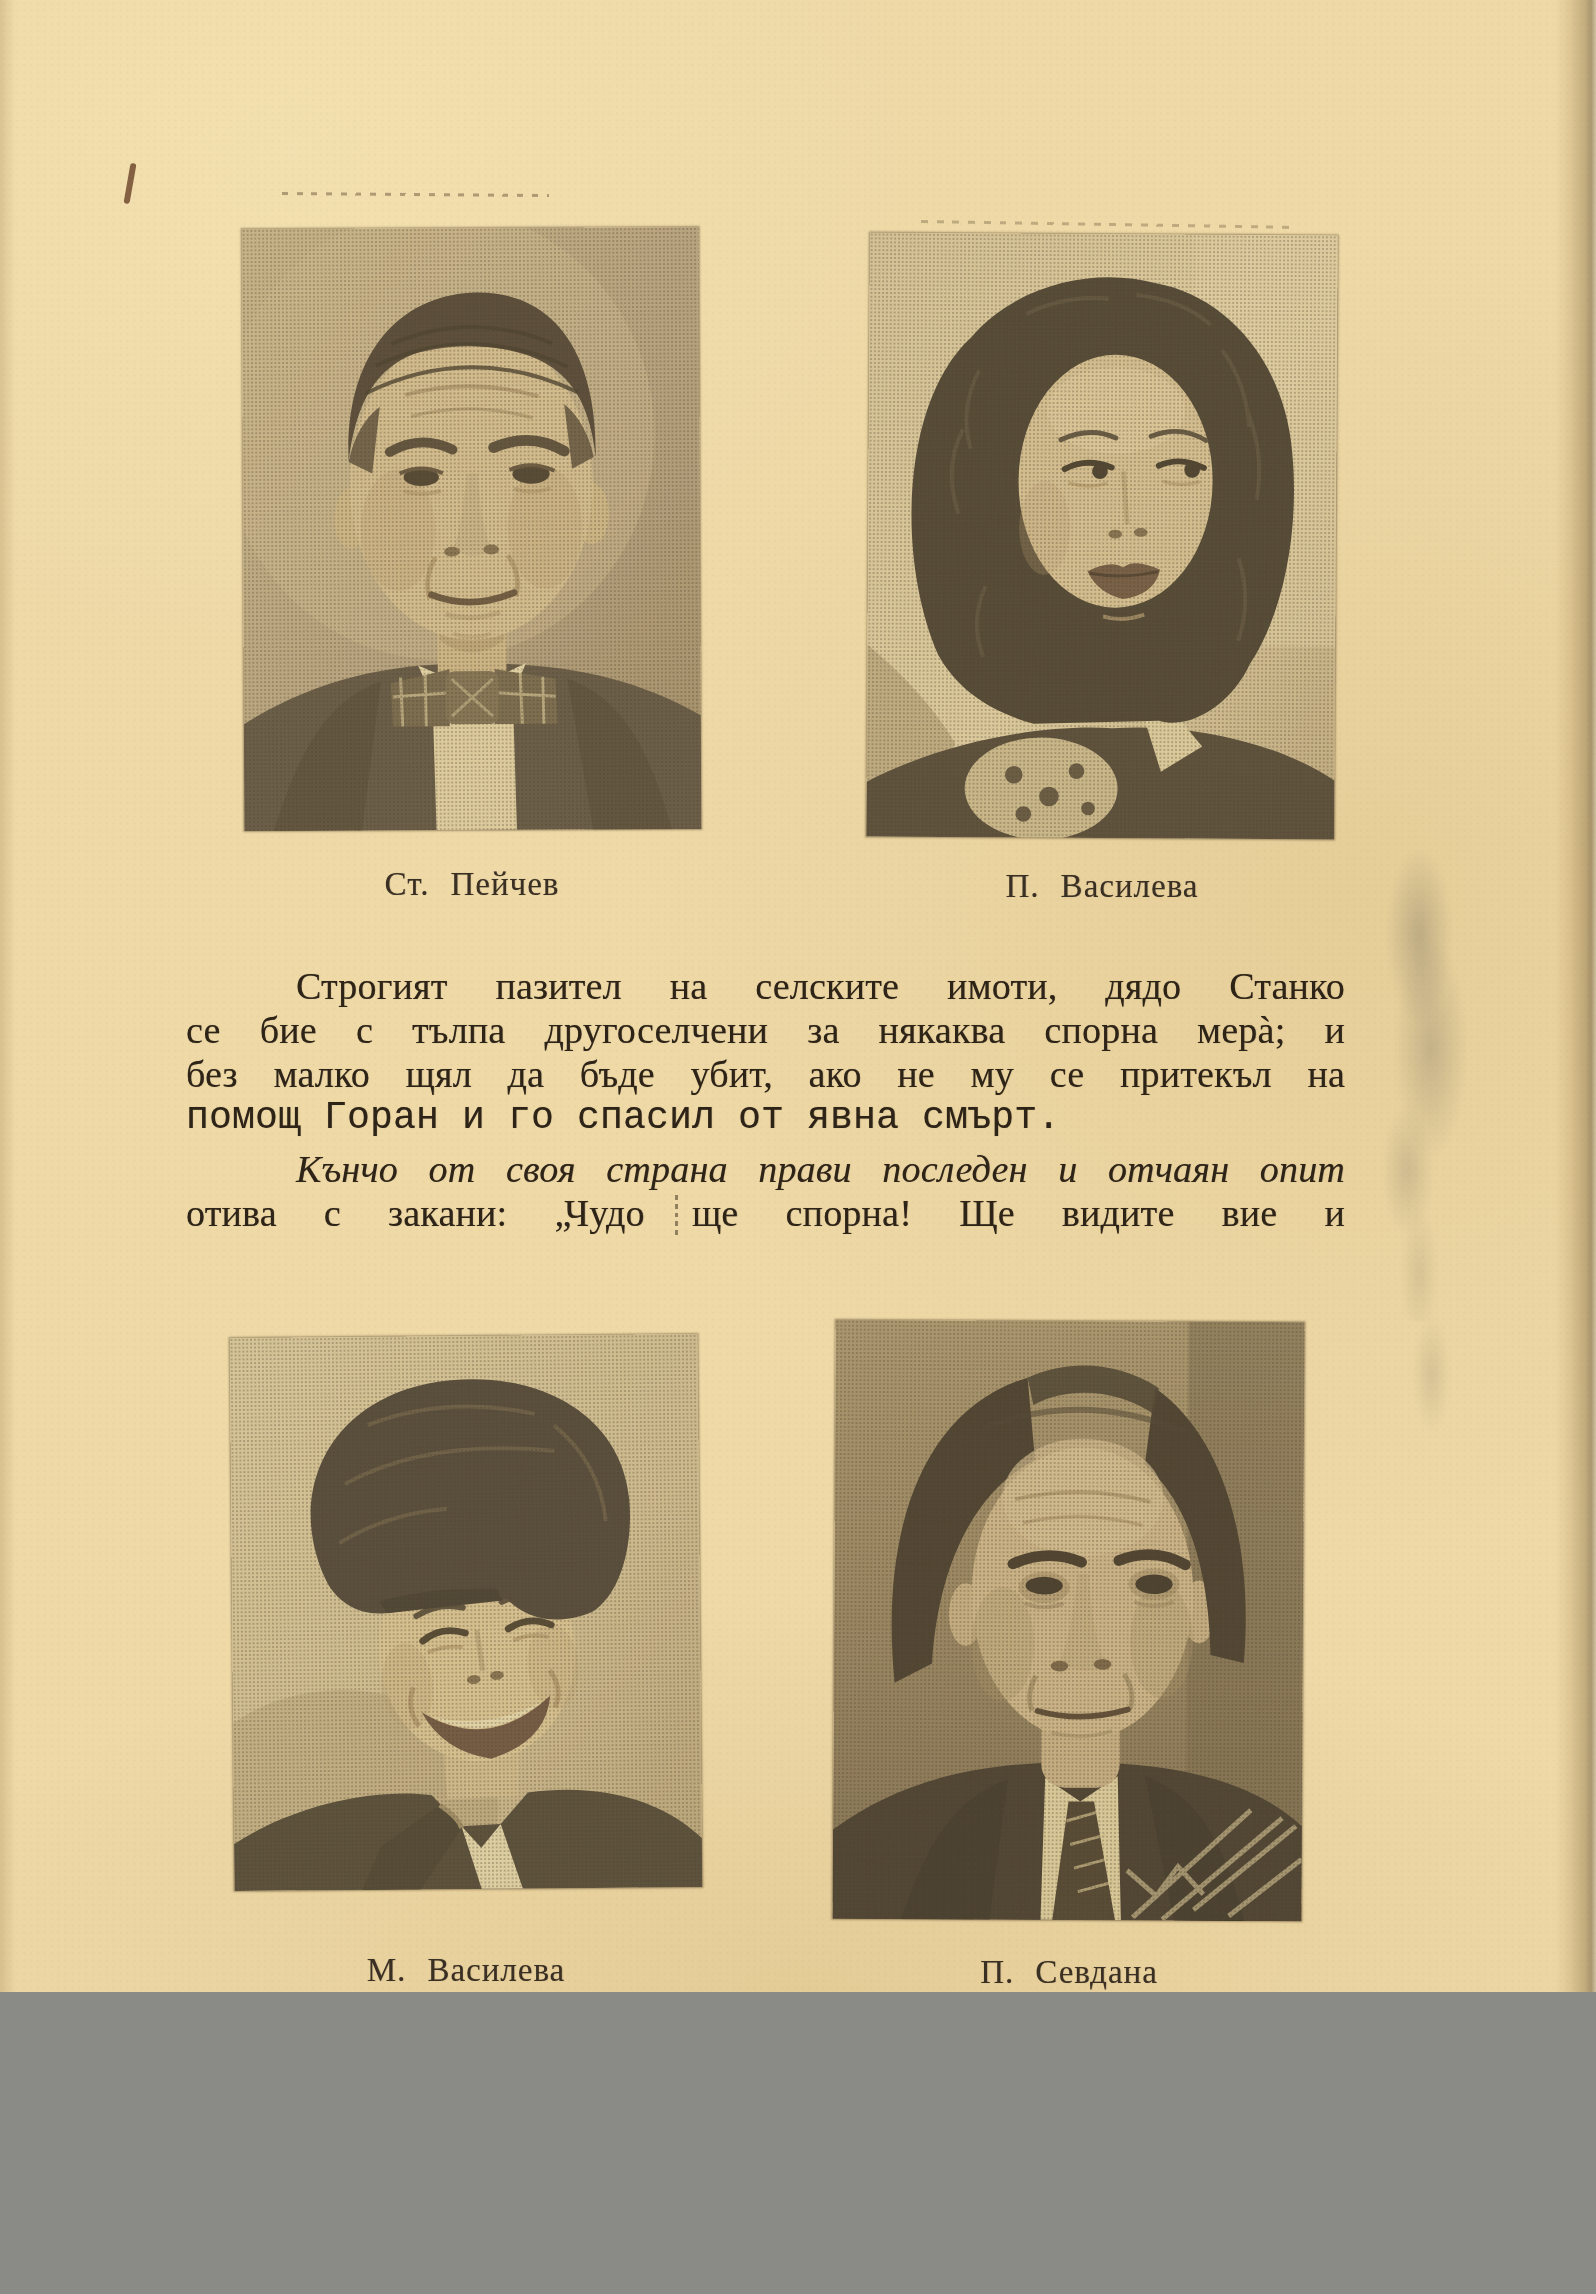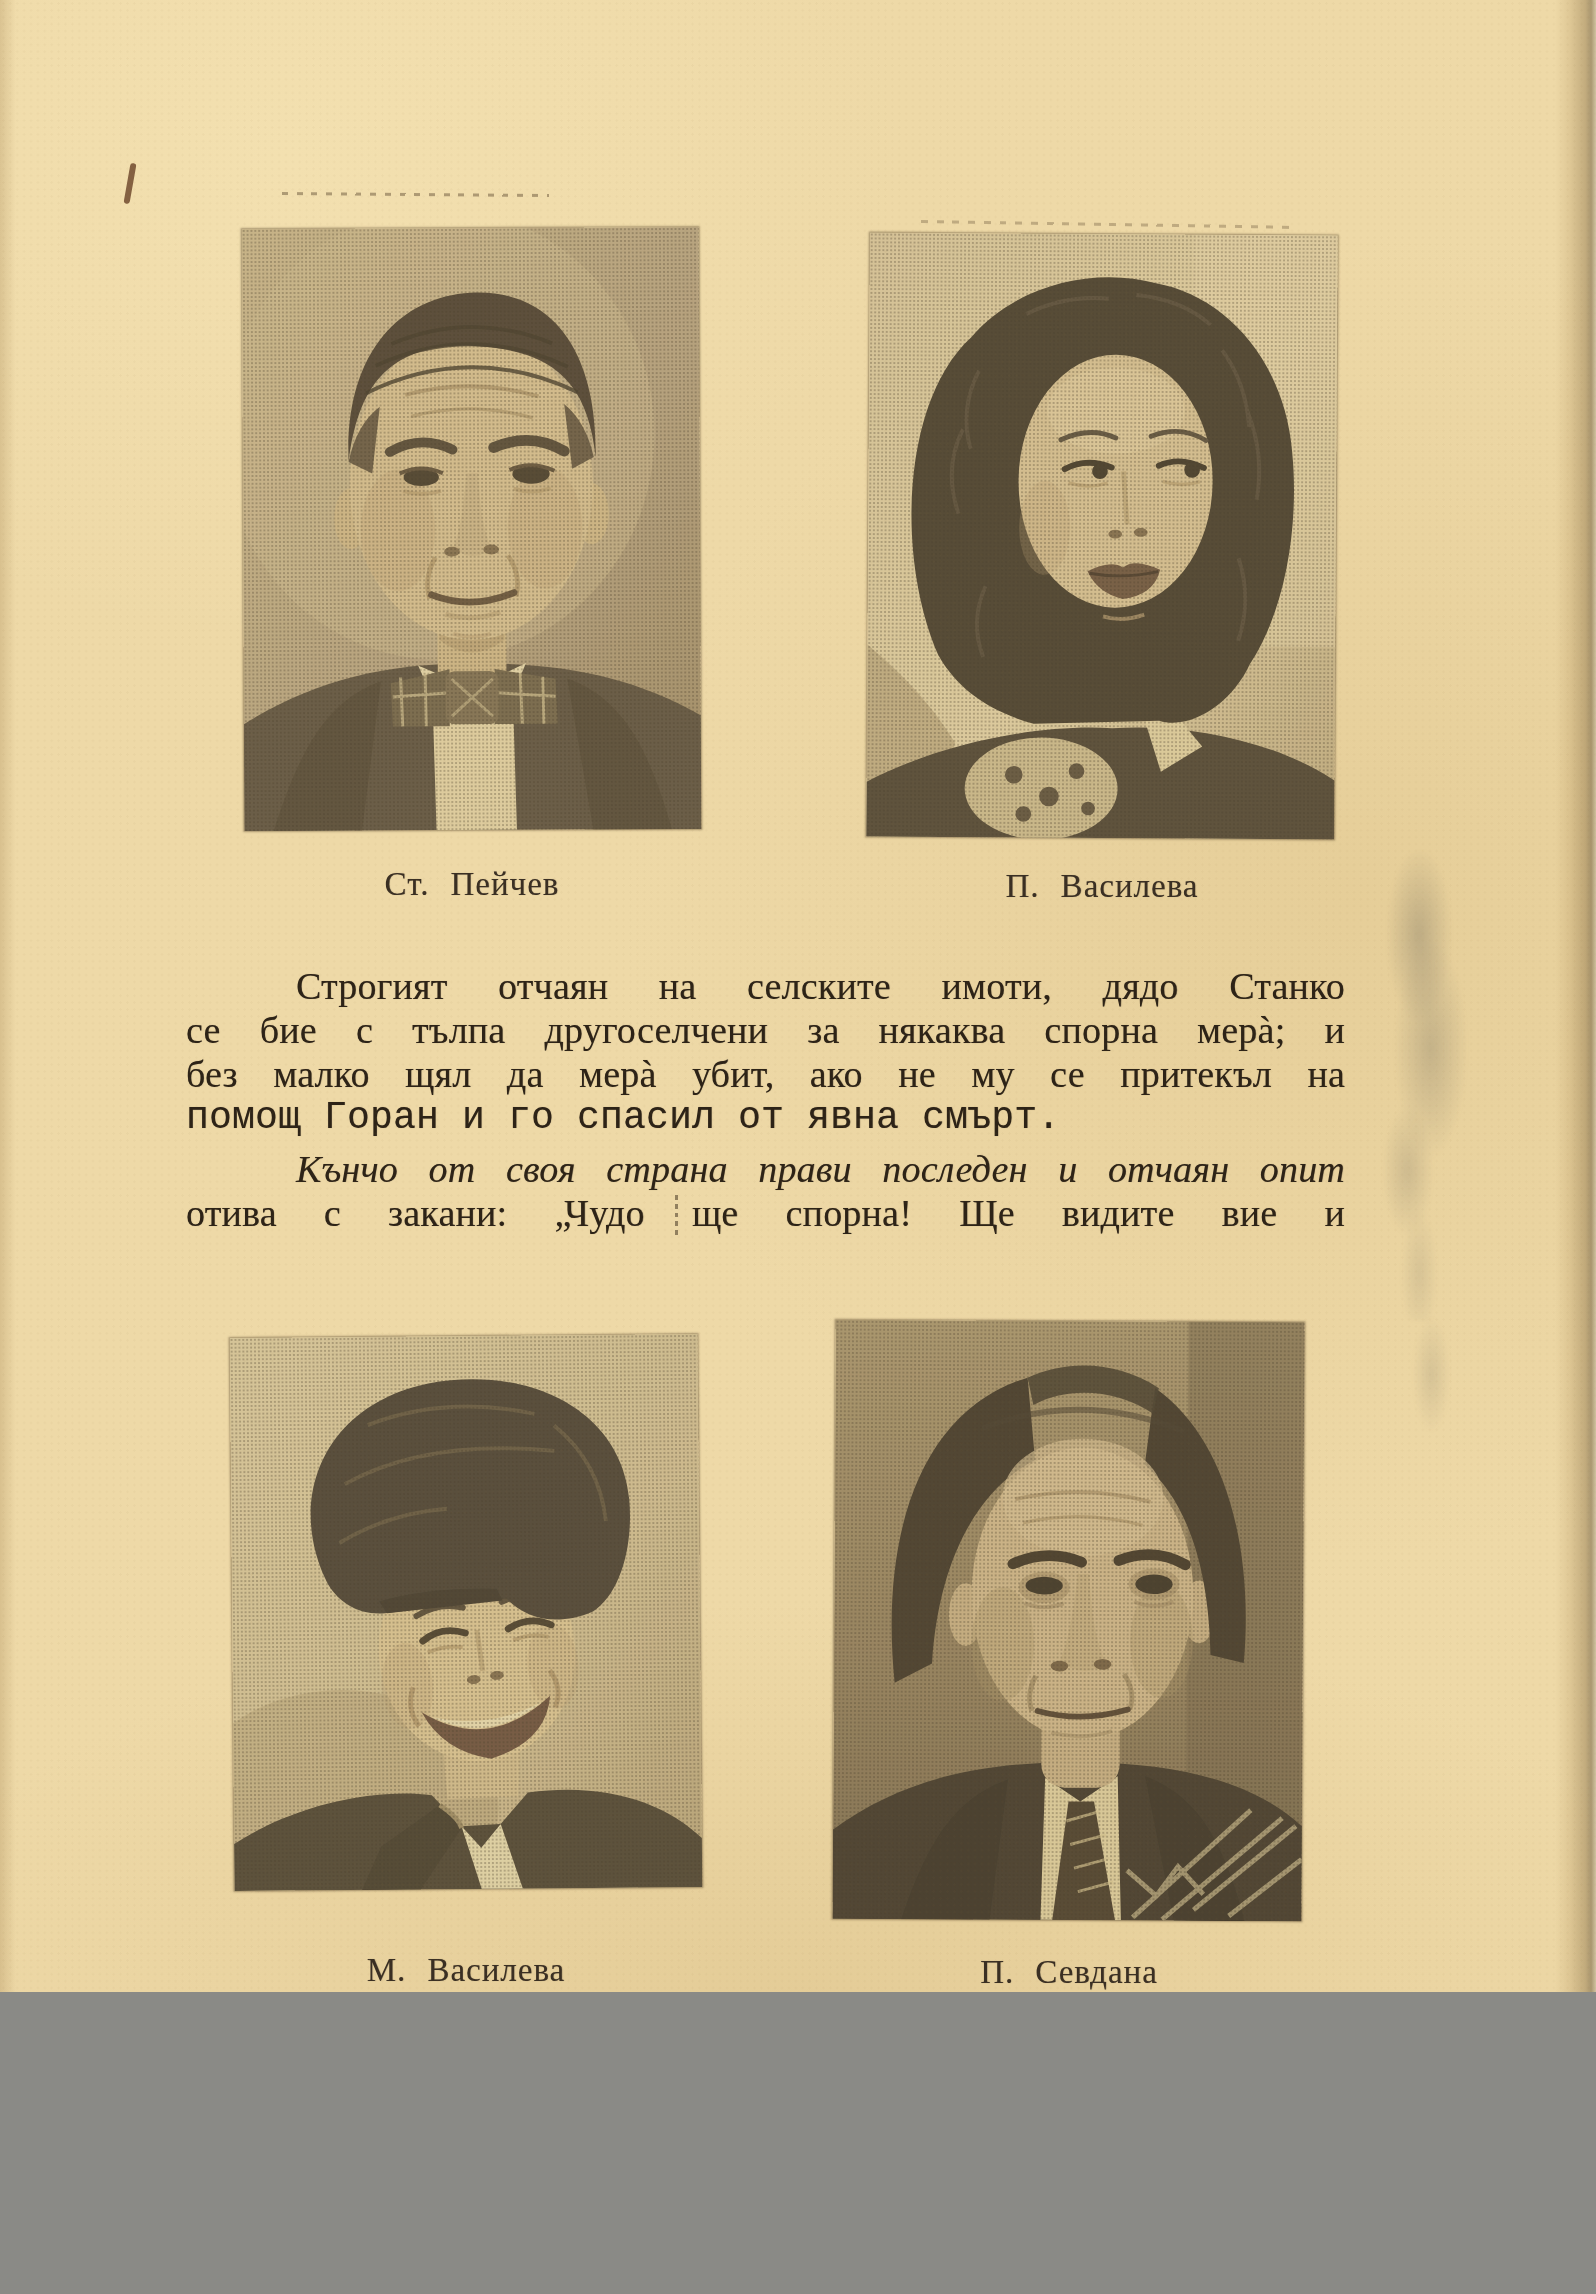--- a/index.html
+++ b/index.html
@@ -235,23 +235,23 @@
       <path d="M226,346 Q260,352 296,344" stroke="#2e2015" stroke-width="3" fill="none"></path>
       <path d="M240,390 Q260,396 282,388" stroke="#ab9166" stroke-width="4" fill="none" opacity=".7"></path>
       <rect width="477" height="616" fill="#e8d29c" opacity=".10"></rect>
     </svg>
   </div>
 
   <div class="cap cap1">Ст. Пейчев</div>
   <div class="cap cap2">П. Василева</div>
 
   <div class="text">
-    <div class="tline indent">Строгият отчаян на селските имоти, дядо Станко</div>
+    <div class="tline indent">Строгият пазител на селските имоти, дядо Станко</div>
     <div class="tline">се бие с тълпа другоселчени за някаква спорна мерà; и</div>
-    <div class="tline">без малко щял да мерà убит, ако не му се притекъл на</div>
+    <div class="tline">без малко щял да бъде убит, ако не му се притекъл на</div>
     <div class="tline noj">помощ Горан и го спасил от явна смърт.</div>
     <div class="tline indent p2">Кънчо от своя страна прави последен и отчаян опит</div>
     <div class="tline">отива с закани: „Чудо ще спорна! Ще видите вие и</div>
   </div>
   <div class="typo-artifact"></div>
 
   <div class="smudge"></div>
   <div class="smudge2"></div>
 
   <div class="photo photo3">

